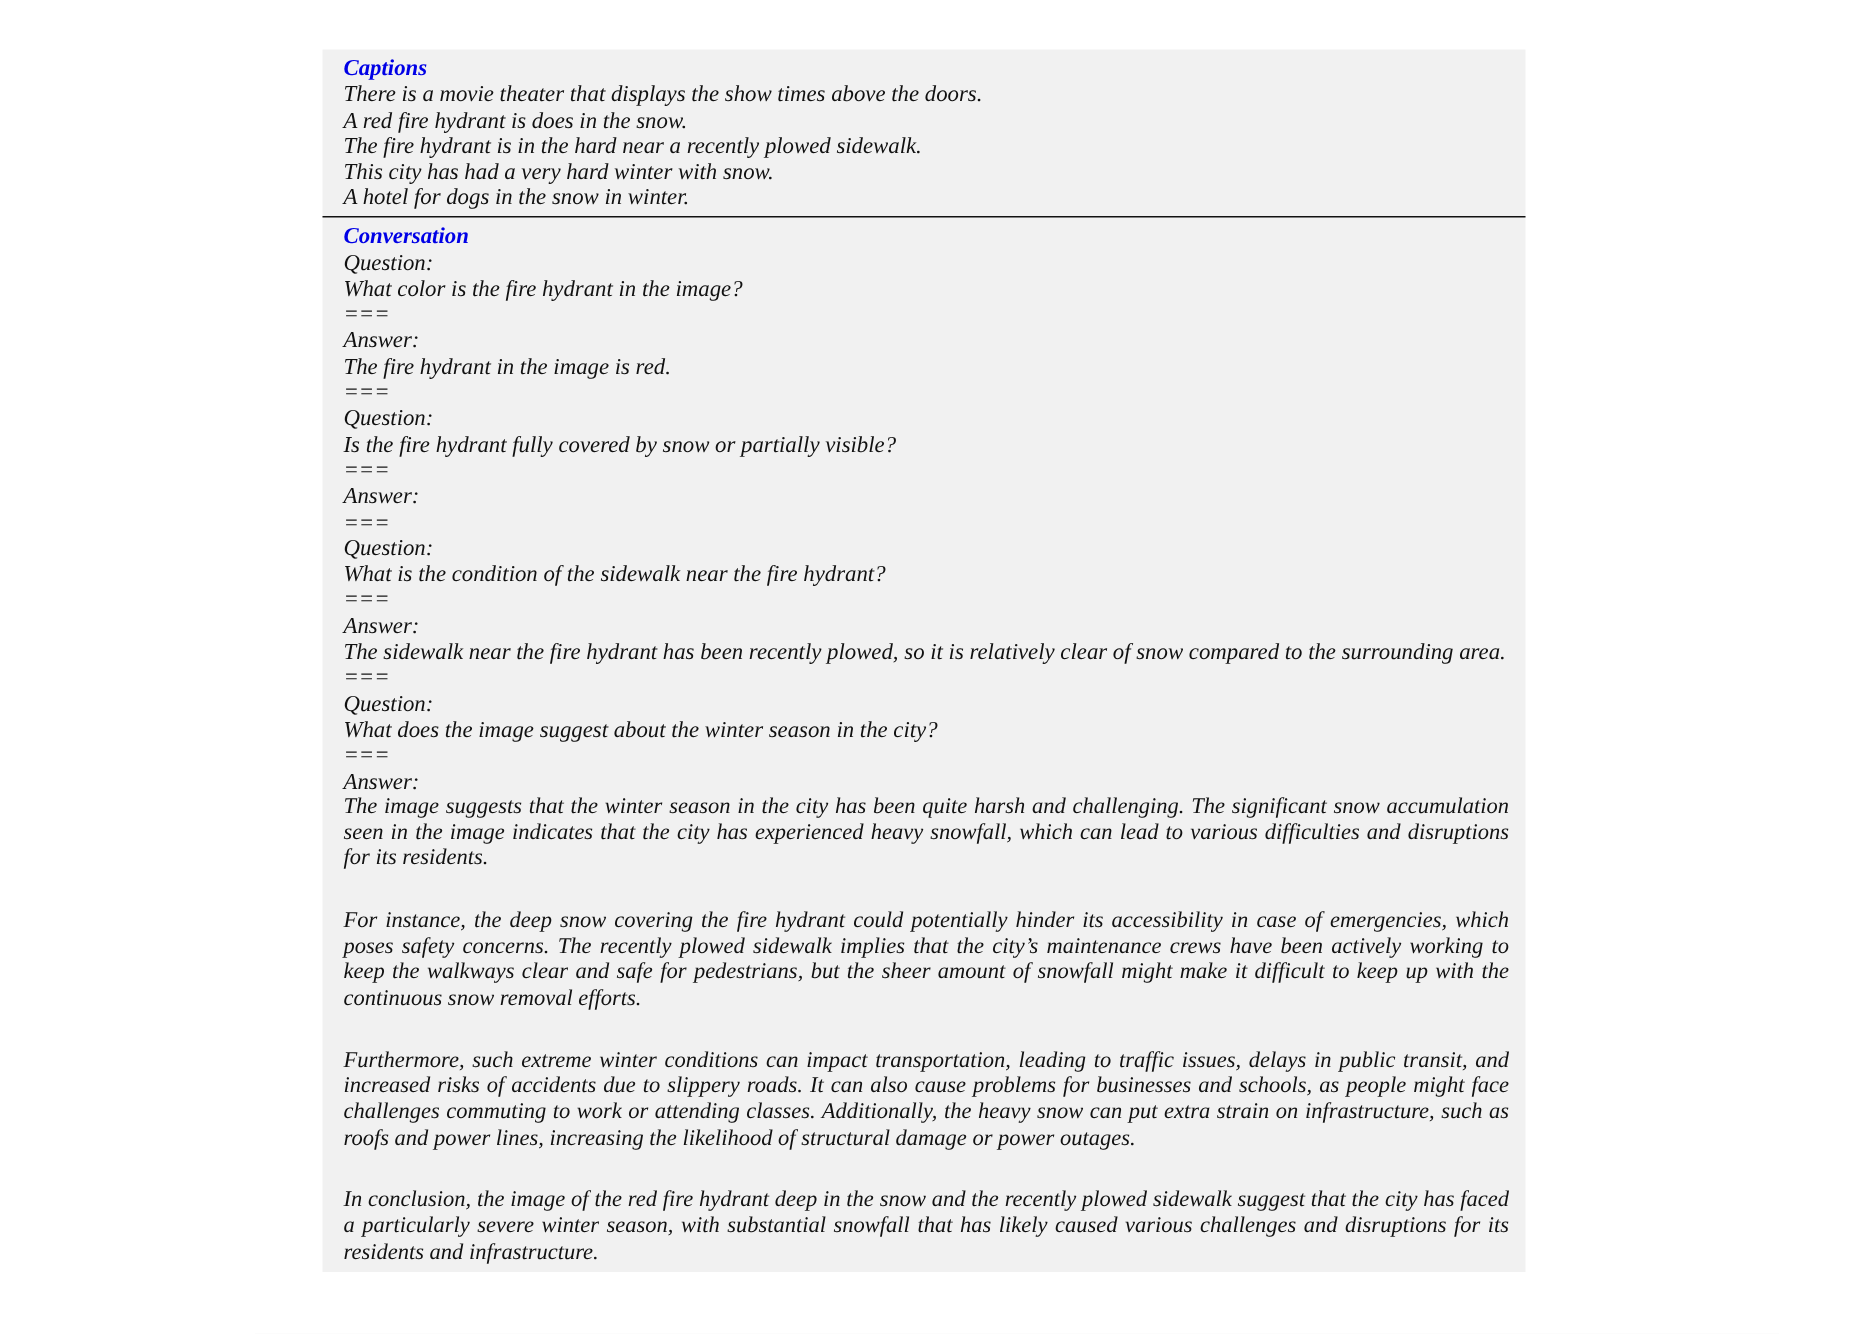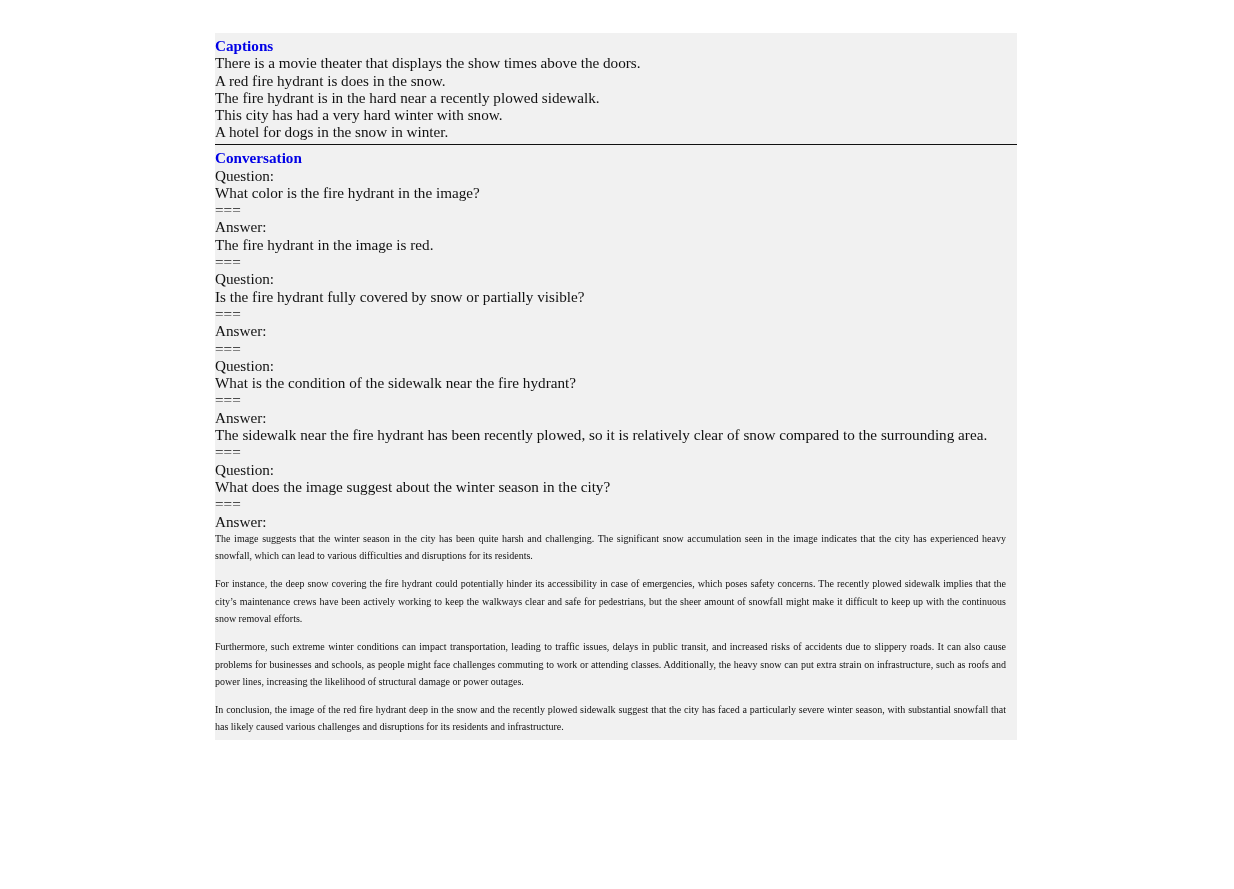--- a/index.html
+++ b/index.html
@@ -1,25 +1,25 @@
 <!DOCTYPE html>
 <html><head>
 <meta charset="utf-8">
 <style>
   html, body { margin:0; padding:0; background:#ffffff; }
   body { width:1234px; height:889px; position:relative; overflow:hidden;
          font-family:"Liberation Serif", "DejaVu Serif", serif; color:#111; }
   .box { position:absolute; left:215px; top:33px; width:802px; background:#f1f1f1; }
-  .section { padding:4px 11px 4px 0; }
+  .section { padding:4px 11px 4px 14px;font-style:italic; }
   .captions { padding-top:4px; padding-bottom:3px; }
   .divider { height:1.5px; background:#111; margin:0; }
   .heading { color:#0000e6; font-weight:bold; font-size:15.2px; line-height:17.3px; }
   .line { font-size:15.2px; line-height:17.3px; white-space:nowrap; }
-  .para { font-size:10px; line-height:17.3px; text-align:justify; margin:0; }
-  .para + .para { margin-top:11px; }
+  .para { font-size:15px; line-height:17.3px; text-align:justify; margin:0; }
+  .para + .para { margin-top:24px; }
   .conv { padding-top:4px; padding-bottom:4px; }
 </style>
 </head>
 <body>
 
 <div class="box">
   <div class="section captions">
     <div class="heading">Captions</div>
     <div class="line">There is a movie theater that displays the show times above the doors.</div>
     <div class="line">A red fire hydrant is does in the snow.</div>

